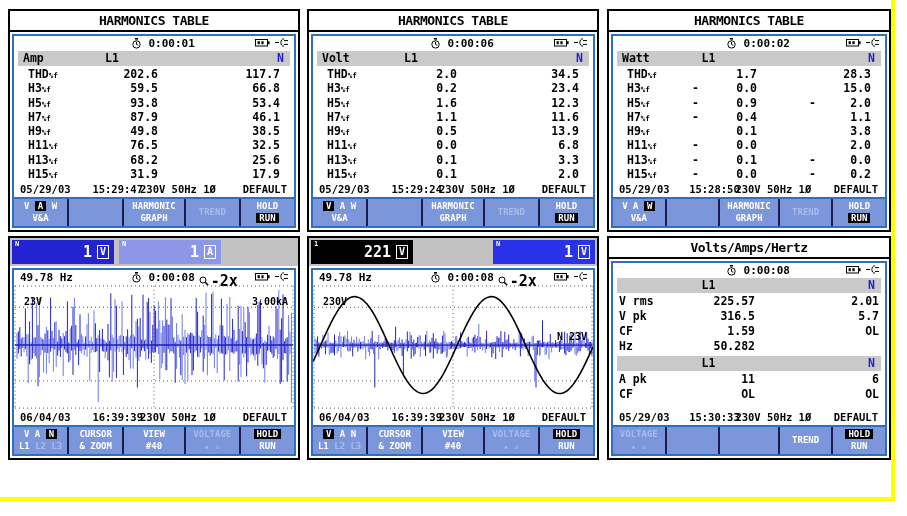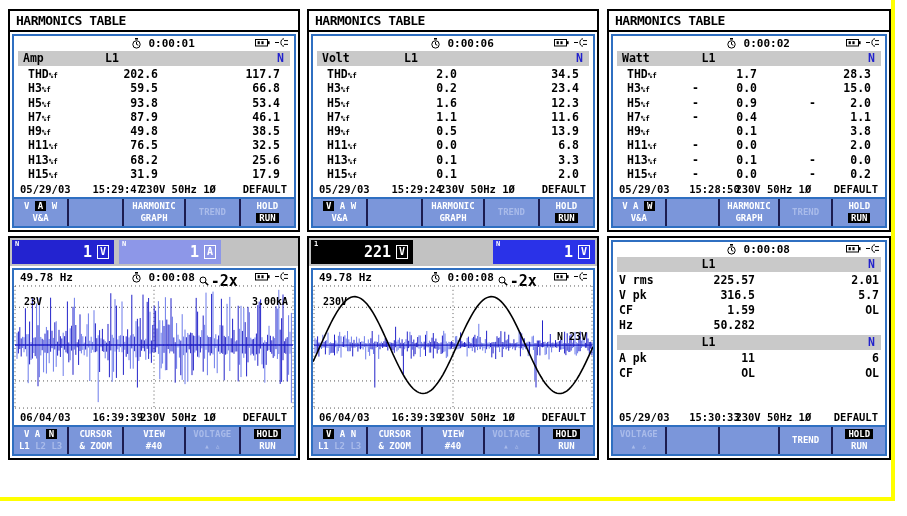--- a/index.html
+++ b/index.html
@@ -2,21 +2,21 @@
 <html><head>
 <meta charset="utf-8">
 <style>
   html,body{margin:0;padding:0;}
   body{width:907px;height:516px;background:#fff;position:relative;overflow:hidden;
        font-family:"DejaVu Sans Mono", monospace;}
   .page-edge-v{position:absolute;background:#ffff00;}
   .page-edge-h{position:absolute;background:#ffff00;}
 
   .panel{position:absolute;background:#fff;border:2px solid #000;display:flex;flex-direction:column;box-sizing:border-box;}
-  .ptitle{height:19px;line-height:19px;padding:0 6px;font-weight:bold;font-size:13px;letter-spacing:-0.5px;border-bottom:2px solid #000;white-space:nowrap;}
+  .ptitle{height:19px;line-height:19px;padding:0 6px;font-weight:bold;font-size:13px;letter-spacing:-0.5px;border-bottom:2px solid #000;white-space:nowrap;text-align:center;}
   .screen{flex:1;margin:2px;border:2px solid #2f6fc1;display:flex;flex-direction:column;min-height:0;background:#fff;}
 
   
   .statusrow{height:15px;position:relative;font-weight:bold;font-size:10px;}
   .st-freq{position:absolute;left:6px;top:1px;font-size:11px;}
   .st-clock{position:absolute;left:42%;top:2px;}
   .st-time{position:absolute;left:48%;top:1px;font-size:11px;}
   .st-zoom{position:absolute;left:66%;top:2px;display:flex;align-items:center;gap:2px;font-size:15px;}
   .st-icons{position:absolute;right:5px;top:2px;display:flex;gap:5px;align-items:center;}
 
@@ -667,20 +667,21 @@
         </div>
       <div class="skey">
           <div><span class="inv">HOLD</span></div>
           <div>RUN</div>
         </div>
     </div>
   </div>
 </div>
 
 <div class="panel" style="left:607px;top:236px;width:284px;height:224px;">
+  <div class="ptitle">Volts/Amps/Hertz</div>
   <div class="screen">
     <div class="statusrow">
       <span class="st-clock">
           <svg class="icon" width="9" height="11" viewBox="0 0 9 11">
             <rect x="3" y="0" width="3" height="1.6" fill="#000"></rect>
             <circle cx="4.5" cy="6.4" r="3.7" fill="none" stroke="#000"></circle>
             <path d="M4.5 6.4V3.8M4.5 6.4L6.3 7.2" stroke="#000" fill="none"></path>
           </svg>
         </span>
       <span class="st-time">0:00:08</span>

